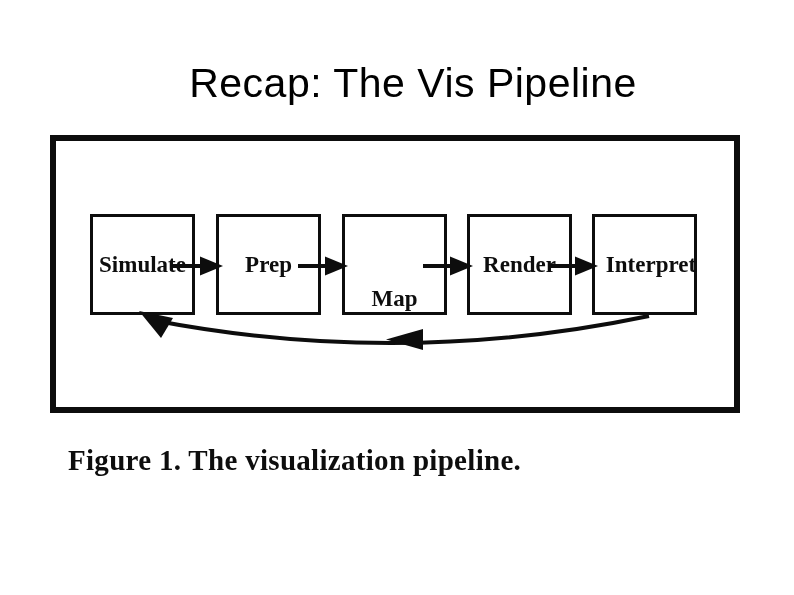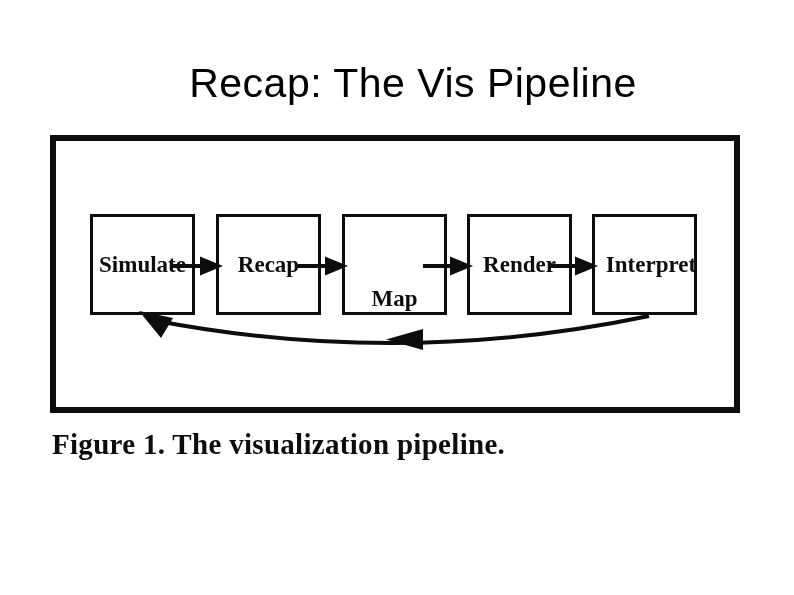--- a/index.html
+++ b/index.html
@@ -78,21 +78,21 @@
     fill: none;
   }
   .arrow-layer polygon {
     fill: #0d0d0d;
     stroke: none;
   }
   .caption {
     position: absolute;
     left: 52px;
     top: 428px;
-    margin: 0;
+    margin: 16px;
     font-family: "Liberation Serif", serif;
     font-weight: 700;
     font-size: 29px;
     letter-spacing: 0.3px;
     color: #0d0d0d;
   }
 </style>
 </head>
 <body>
 
@@ -100,21 +100,21 @@
 
   <h1 class="title">Recap: The Vis Pipeline</h1>
 
   <div class="frame"></div>
 
   <div class="stage stage-0">
     <span class="stage-label">Simulate</span>
   </div>
 
   <div class="stage stage-1">
-    <span class="stage-label">Recap</span>
+    <span class="stage-label">Prep</span>
   </div>
 
   <div class="stage stage-2">
     <span class="stage-label">Map</span>
   </div>
 
   <div class="stage stage-3">
     <span class="stage-label">Render</span>
   </div>
 

